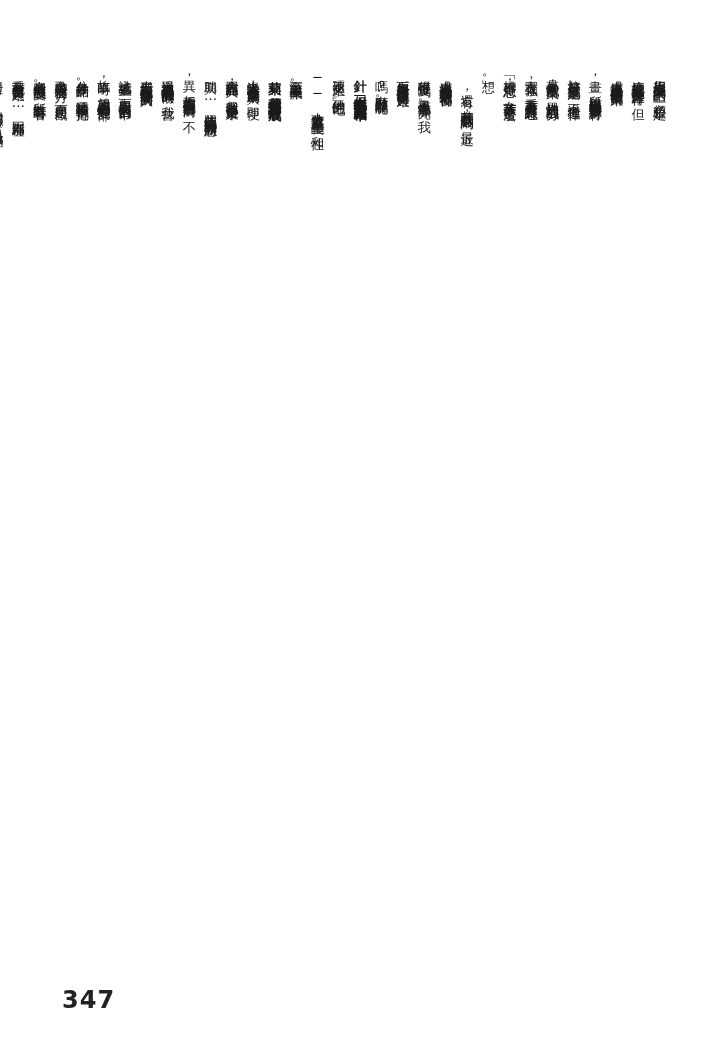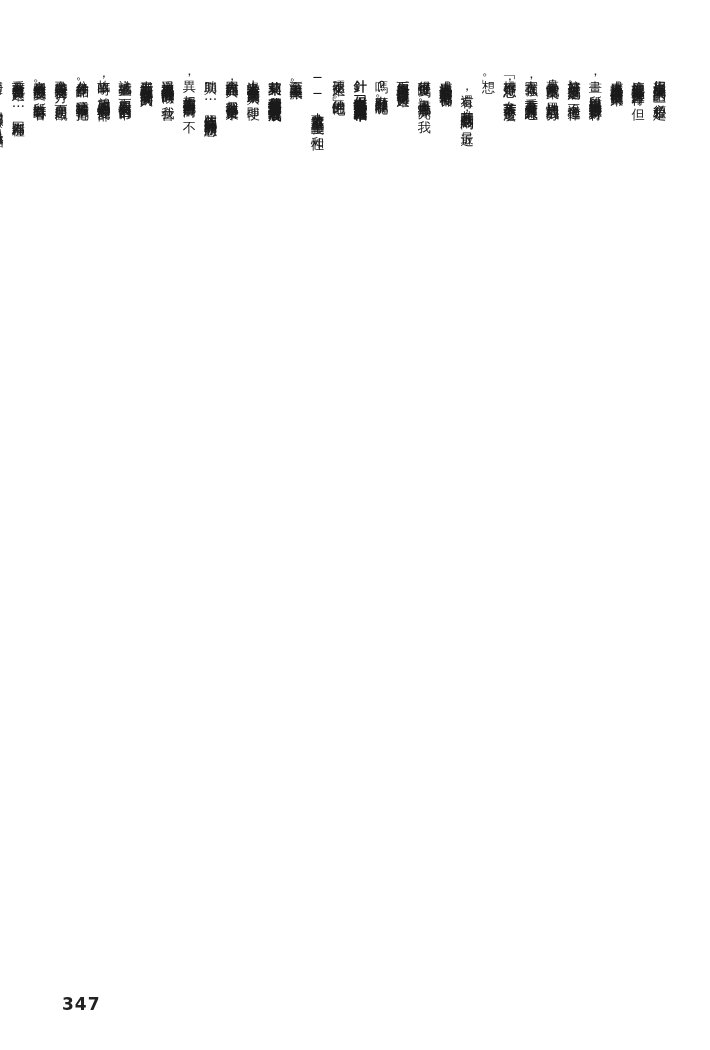--- a/index.html
+++ b/index.html
@@ -49,21 +49,21 @@
   }
   
   .col.speaker {
     font-weight: bold;
   }
   .pagenum {
     position: absolute;
     left: 62px;
     bottom: 36px;
     font-family: "DejaVu Sans", sans-serif;
-    font-size: 17px;
+    font-size: 24px;
     font-weight: bold;
     color: #222;
     letter-spacing: 1px;
   }
 </style>
 </head>
 <body>
 
 <div class="page">
 

